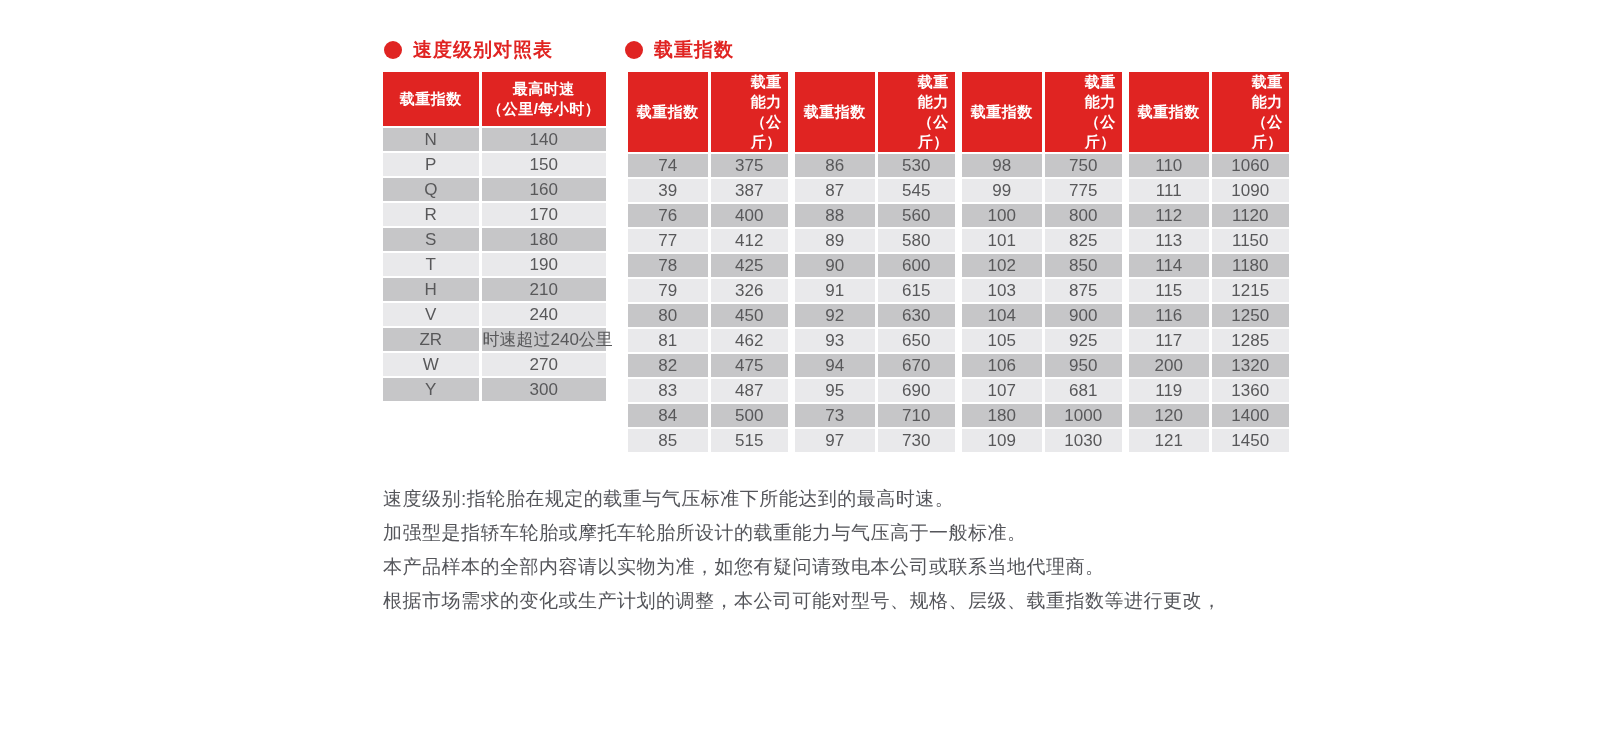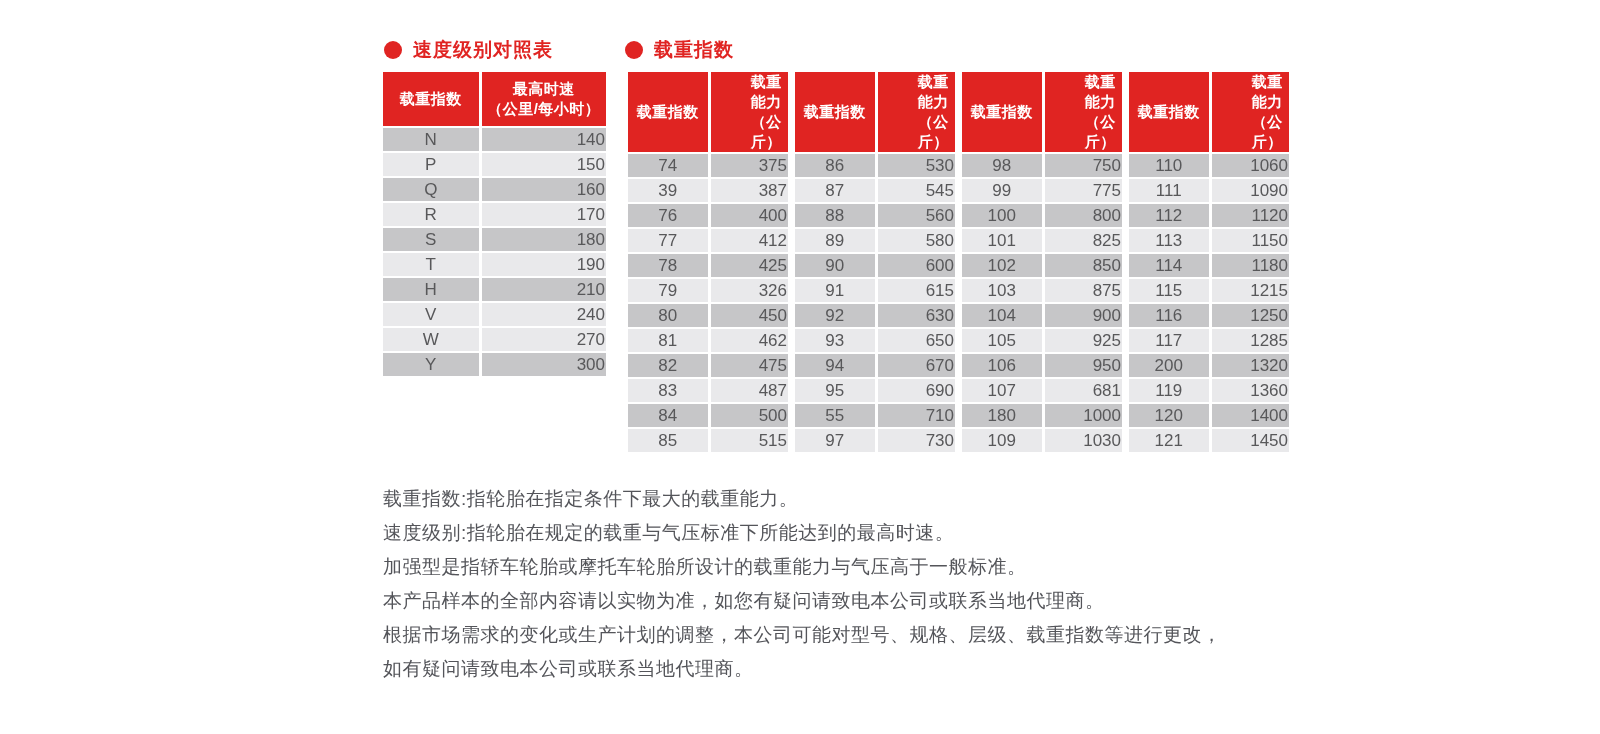--- a/index.html
+++ b/index.html
@@ -24,21 +24,21 @@
     text-align:center;vertical-align:middle;height:55px;line-height:20px;
     white-space:pre-line;border-right:3px solid #fff;border-bottom:2px solid #fff;
     padding:0 2px;letter-spacing:0.5px;
   }
   table.tbl th:last-child{border-right:none;}
   table.tbl td{
     color:var(--cell-tx);font-size:17px;text-align:center;vertical-align:middle;
     height:25px;border-right:3px solid #fff;border-bottom:2px solid #fff;
     white-space:nowrap;padding:0 1px;
   }
-  table.tbl td:last-child{border-right:none;text-align:right;}
+  table.tbl td:last-child{border-right:none;}
   table.tbl tr.dk td{background:var(--row-dk);}
   table.tbl tr.lt td{background:var(--row-lt);}
 
   table.speed{left:343px;top:72px;width:223px;}
   table.speed .c1{width:97px;}
   table.speed .c2{width:126px;}
 
   table.load{top:72px;width:160px;}
   table.load .ca{width:81px;}
   table.load .cb{width:79px;padding-left:36px;}
@@ -102,20 +102,24 @@
           <td>190</td>
         </tr>
         <tr class="dk">
           <td>H</td>
           <td>210</td>
         </tr>
         <tr class="lt">
           <td>V</td>
           <td>240</td>
         </tr>
+        <tr class="dk">
+          <td>ZR</td>
+          <td>时速超过240公里</td>
+        </tr>
         <tr class="lt">
           <td>W</td>
           <td>270</td>
         </tr>
         <tr class="dk">
           <td>Y</td>
           <td>300</td>
         </tr>
       </tbody>
   </table>
@@ -223,21 +227,21 @@
         </tr>
         <tr class="dk">
           <td>94</td>
           <td>670</td>
         </tr>
         <tr class="lt">
           <td>95</td>
           <td>690</td>
         </tr>
         <tr class="dk">
-          <td>55</td>
+          <td>73</td>
           <td>710</td>
         </tr>
         <tr class="lt">
           <td>97</td>
           <td>730</td>
         </tr>
       </tbody>
   </table>
 
   <table class="tbl load" id="load-g3">
@@ -354,21 +358,19 @@
           <td>1400</td>
         </tr>
         <tr class="lt">
           <td>121</td>
           <td>1450</td>
         </tr>
       </tbody>
   </table>
 
   <div class="notes">
-    <p>载重指数:指轮胎在指定条件下最大的载重能力。</p>
     <p>速度级别:指轮胎在规定的载重与气压标准下所能达到的最高时速。</p>
     <p>加强型是指轿车轮胎或摩托车轮胎所设计的载重能力与气压高于一般标准。</p>
     <p>本产品样本的全部内容请以实物为准，如您有疑问请致电本公司或联系当地代理商。</p>
     <p>根据市场需求的变化或生产计划的调整，本公司可能对型号、规格、层级、载重指数等进行更改，</p>
-    <p>如有疑问请致电本公司或联系当地代理商。</p>
   </div>
 
 </div>
 
 </body></html>

